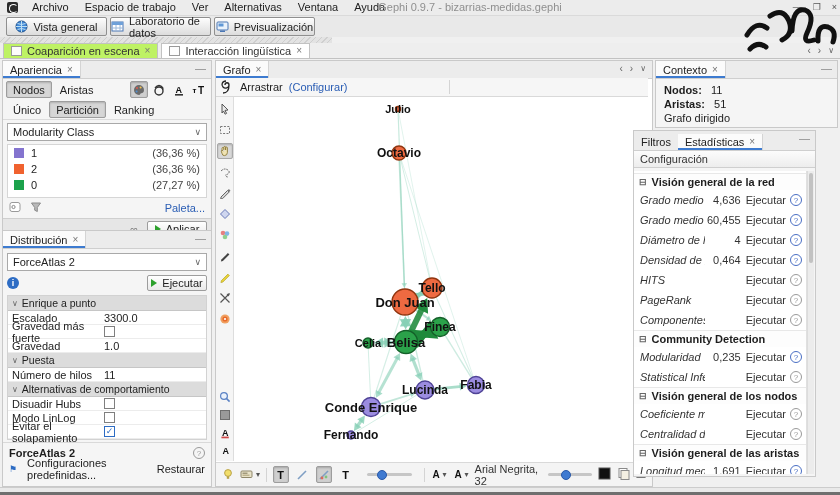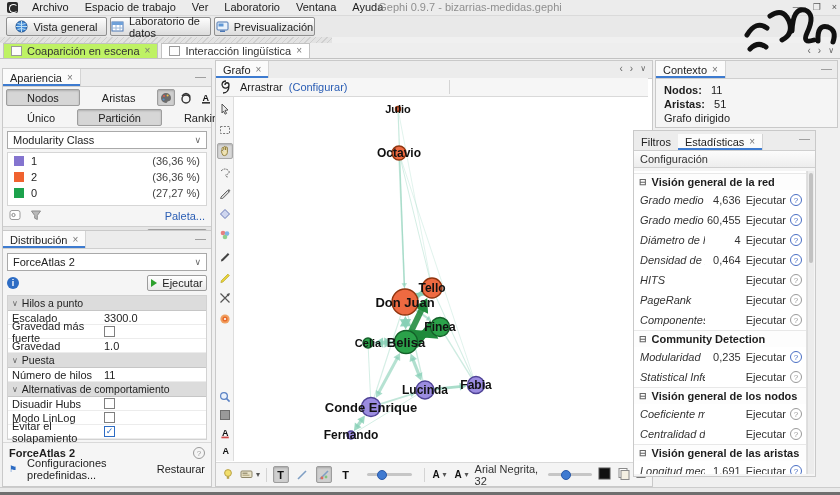--- a/index.html
+++ b/index.html
@@ -26,21 +26,21 @@
   .tab-x{color:#777;font-size:10px;line-height:10px;cursor:default;}
   .chev-group{position:absolute;right:6px;top:0;height:14px;display:flex;gap:7px;align-items:center;color:#666;font-size:10px;}
   
   .panel{position:absolute;background:#f5f5f5;border:1px solid #c9c9c9;box-sizing:border-box;}
   .phead{height:17px;background:#ececec;border-bottom:1px solid #cfcfcf;display:flex;align-items:stretch;position:relative;}
   .ptab{display:flex;align-items:center;gap:5px;background:#fbfbfb;border-right:1px solid #d4d4d4;padding:0 7px;position:relative;color:#222;}
   .ptab.active::after{content:"";position:absolute;left:0;right:0;bottom:0;height:2px;background:#3d7bd0;}
   .ptab.inactive{background:transparent;border-right:none;}
   .min-btn{position:absolute;right:5px;top:1px;color:#888;cursor:default;}
   
-  .toggle-btn{display:inline-flex;align-items:center;justify-content:center;height:15px;padding:0 20px;border:1px solid transparent;border-radius:2px;color:#222;cursor:default;}
+  .toggle-btn{display:inline-flex;align-items:center;justify-content:center;height:15px;padding:0 6px;border:1px solid transparent;border-radius:2px;color:#222;cursor:default;}
   .toggle-btn.pressed{background:#d6d6d6;border-color:#9d9d9d;box-shadow:inset 0 1px 2px rgba(0,0,0,.18);}
   .icon-btn{display:inline-flex;align-items:center;justify-content:center;width:16px;height:15px;border:1px solid transparent;border-radius:2px;}
   .icon-btn.pressed{background:#cfcfcf;border-color:#9d9d9d;box-shadow:inset 0 1px 2px rgba(0,0,0,.2);}
   .dropdown{display:flex;align-items:center;justify-content:space-between;background:#fff;border:1px solid #a9a9a9;height:16px;padding:0 5px;color:#222;}
   .dd-arrow{color:#666;font-size:9px;}
   #legend-list{background:#fff;border:1px solid #d6d6d6;}
   .legend-row{display:flex;align-items:center;height:16px;padding:0 6px;gap:7px;}
   .legend-swatch{width:10px;height:10px;display:inline-block;}
   .legend-pct{margin-left:auto;color:#444;}
   .link{color:#2a5db4;cursor:default;}
@@ -90,21 +90,21 @@
 <body>
 
 <div id="app">
 
   <div id="menubar" class="abs">
     <span id="app-icon"></span>
     <span id="menu-items" style="display:flex;">
         <span class="menu-item">Archivo</span>
         <span class="menu-item">Espacio de trabajo</span>
         <span class="menu-item">Ver</span>
-        <span class="menu-item">Laboratorio</span>
+        <span class="menu-item">Alternativas</span>
         <span class="menu-item">Ventana</span>
         <span class="menu-item">Ayuda</span>
       </span>
   </div>
   <div id="window-title" class="abs">Gephi 0.9.7 - bizarrias-medidas.gephi</div>
   <div id="win-controls" class="abs">
     <span>—</span>
     <span>❐</span>
     <span>×</span>
   </div>
@@ -159,21 +159,21 @@
   <svg class="abs" style="left:742px;top:1px;z-index:4;" width="96" height="58" viewBox="0 0 96 58">
     <g fill="none" stroke="#111" stroke-width="5" stroke-linecap="round">
       <path d="M5 34 q9 -15 20 -7"></path>
       <path d="M28 15 q13 -9 19 5 q5 13 -7 19"></path>
       <path d="M50 30 q1 -24 13 -21 q11 4 2 23 q-5 11 7 7"></path>
       <path d="M76 40 q-1 -17 10 -14 q9 3 5 15"></path>
       <path d="M8 48 q8 -8 16 -2"></path>
     </g>
   </svg>
 
-  <div class="panel" style="left:2px;top:68px;width:210px;height:170px;">
+  <div class="panel" style="left:2px;top:60px;width:210px;height:170px;">
     <div class="phead">
       <span class="ptab active">
         <span>Apariencia</span>
         <span class="tab-x">×</span>
       </span>
       <span class="min-btn">—</span>
     </div>
     <div style="display:flex;align-items:center;padding:2px 3px;gap:1px;">
       <span class="toggle-btn pressed">Nodos</span>
       <span class="toggle-btn">Aristas</span>
@@ -271,21 +271,21 @@
     <div style="display:flex;align-items:center;padding:2px 4px;">
       <span style="width:12px;height:12px;border-radius:50%;background:#2d6cc4;color:#fff;font-weight:bold;font-size:9px;display:inline-flex;align-items:center;justify-content:center;">i</span>
       <span class="cmd-btn" style="margin-left:auto;">
         <span class="play"></span>
         <span>Ejecutar</span>
       </span>
     </div>
     <div id="layout-table" class="prop-table" style="margin:2px 4px;">
         <div class="prop-h">
           <span style="font-size: 8px; color: rgb(102, 102, 102);">∨</span>
-          <span>Hilos a punto</span>
+          <span>Enrique a punto</span>
         </div>
         <div class="prop-r">
           <span class="prop-label">Escalado</span>
           <span class="prop-val">3300.0</span>
         </div>
         <div class="prop-r">
           <span class="prop-label">Gravedad más fuerte</span>
           <span class="cb"></span>
         </div>
         <div class="prop-r">

